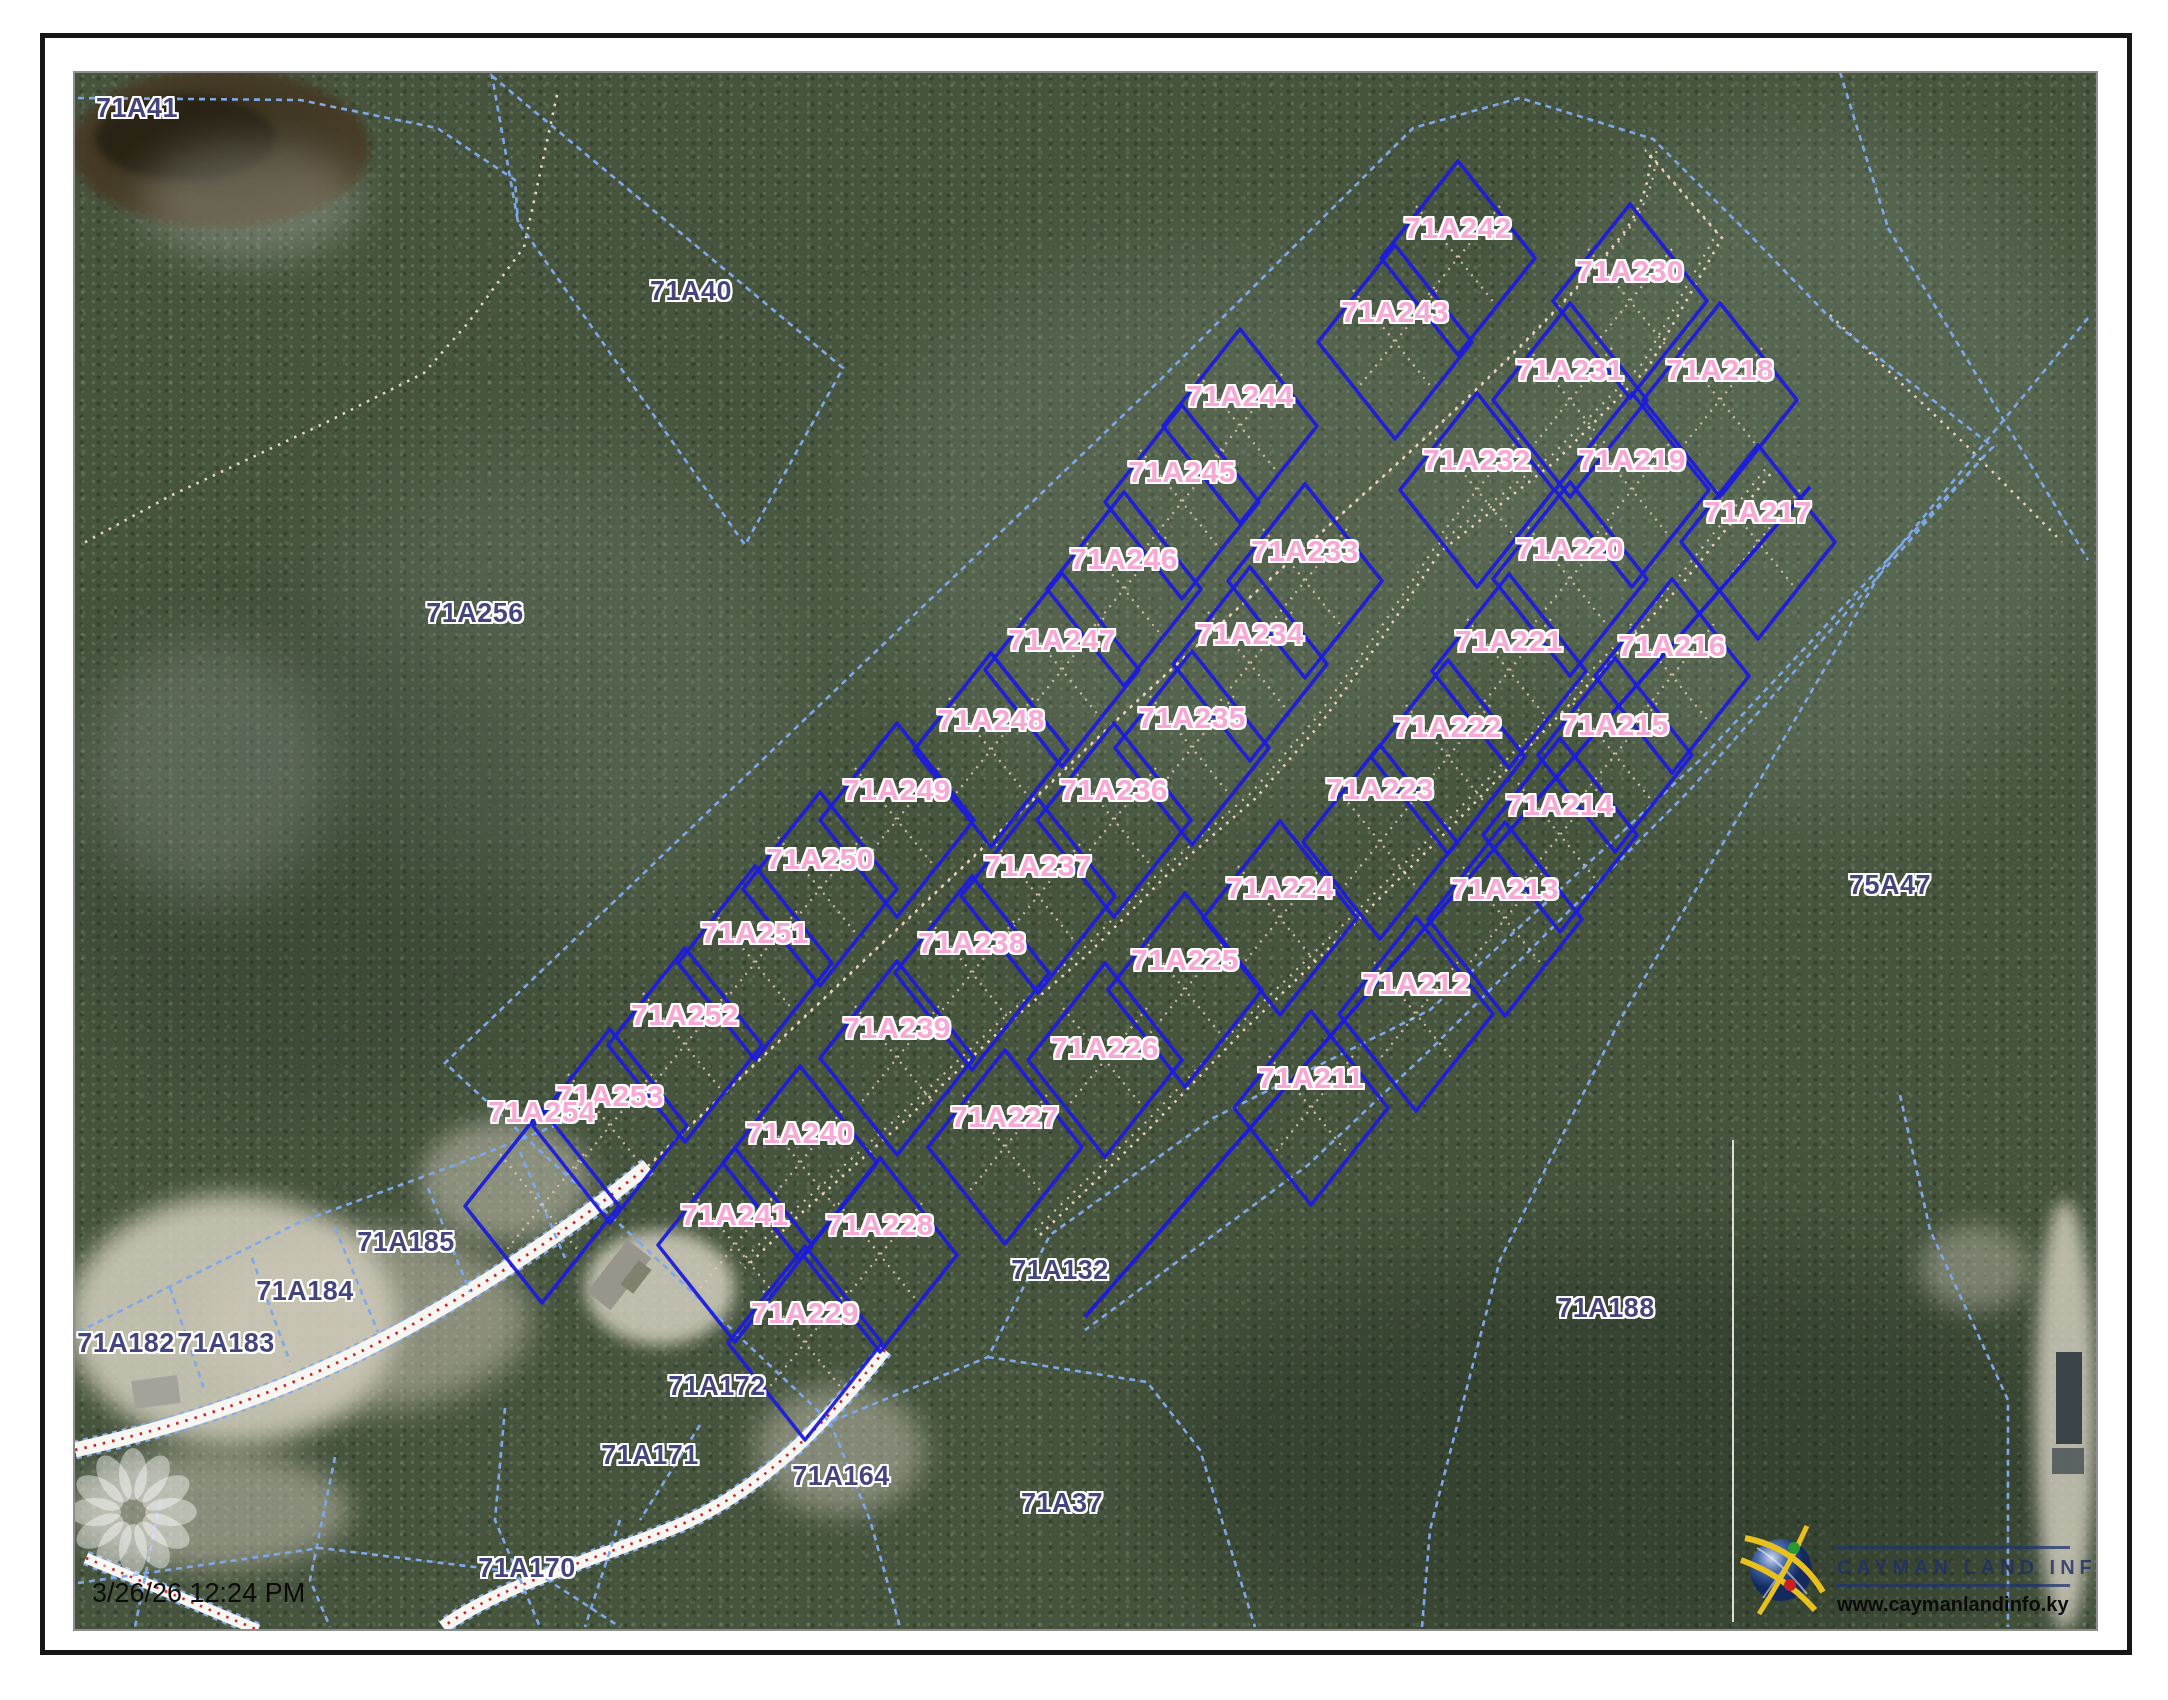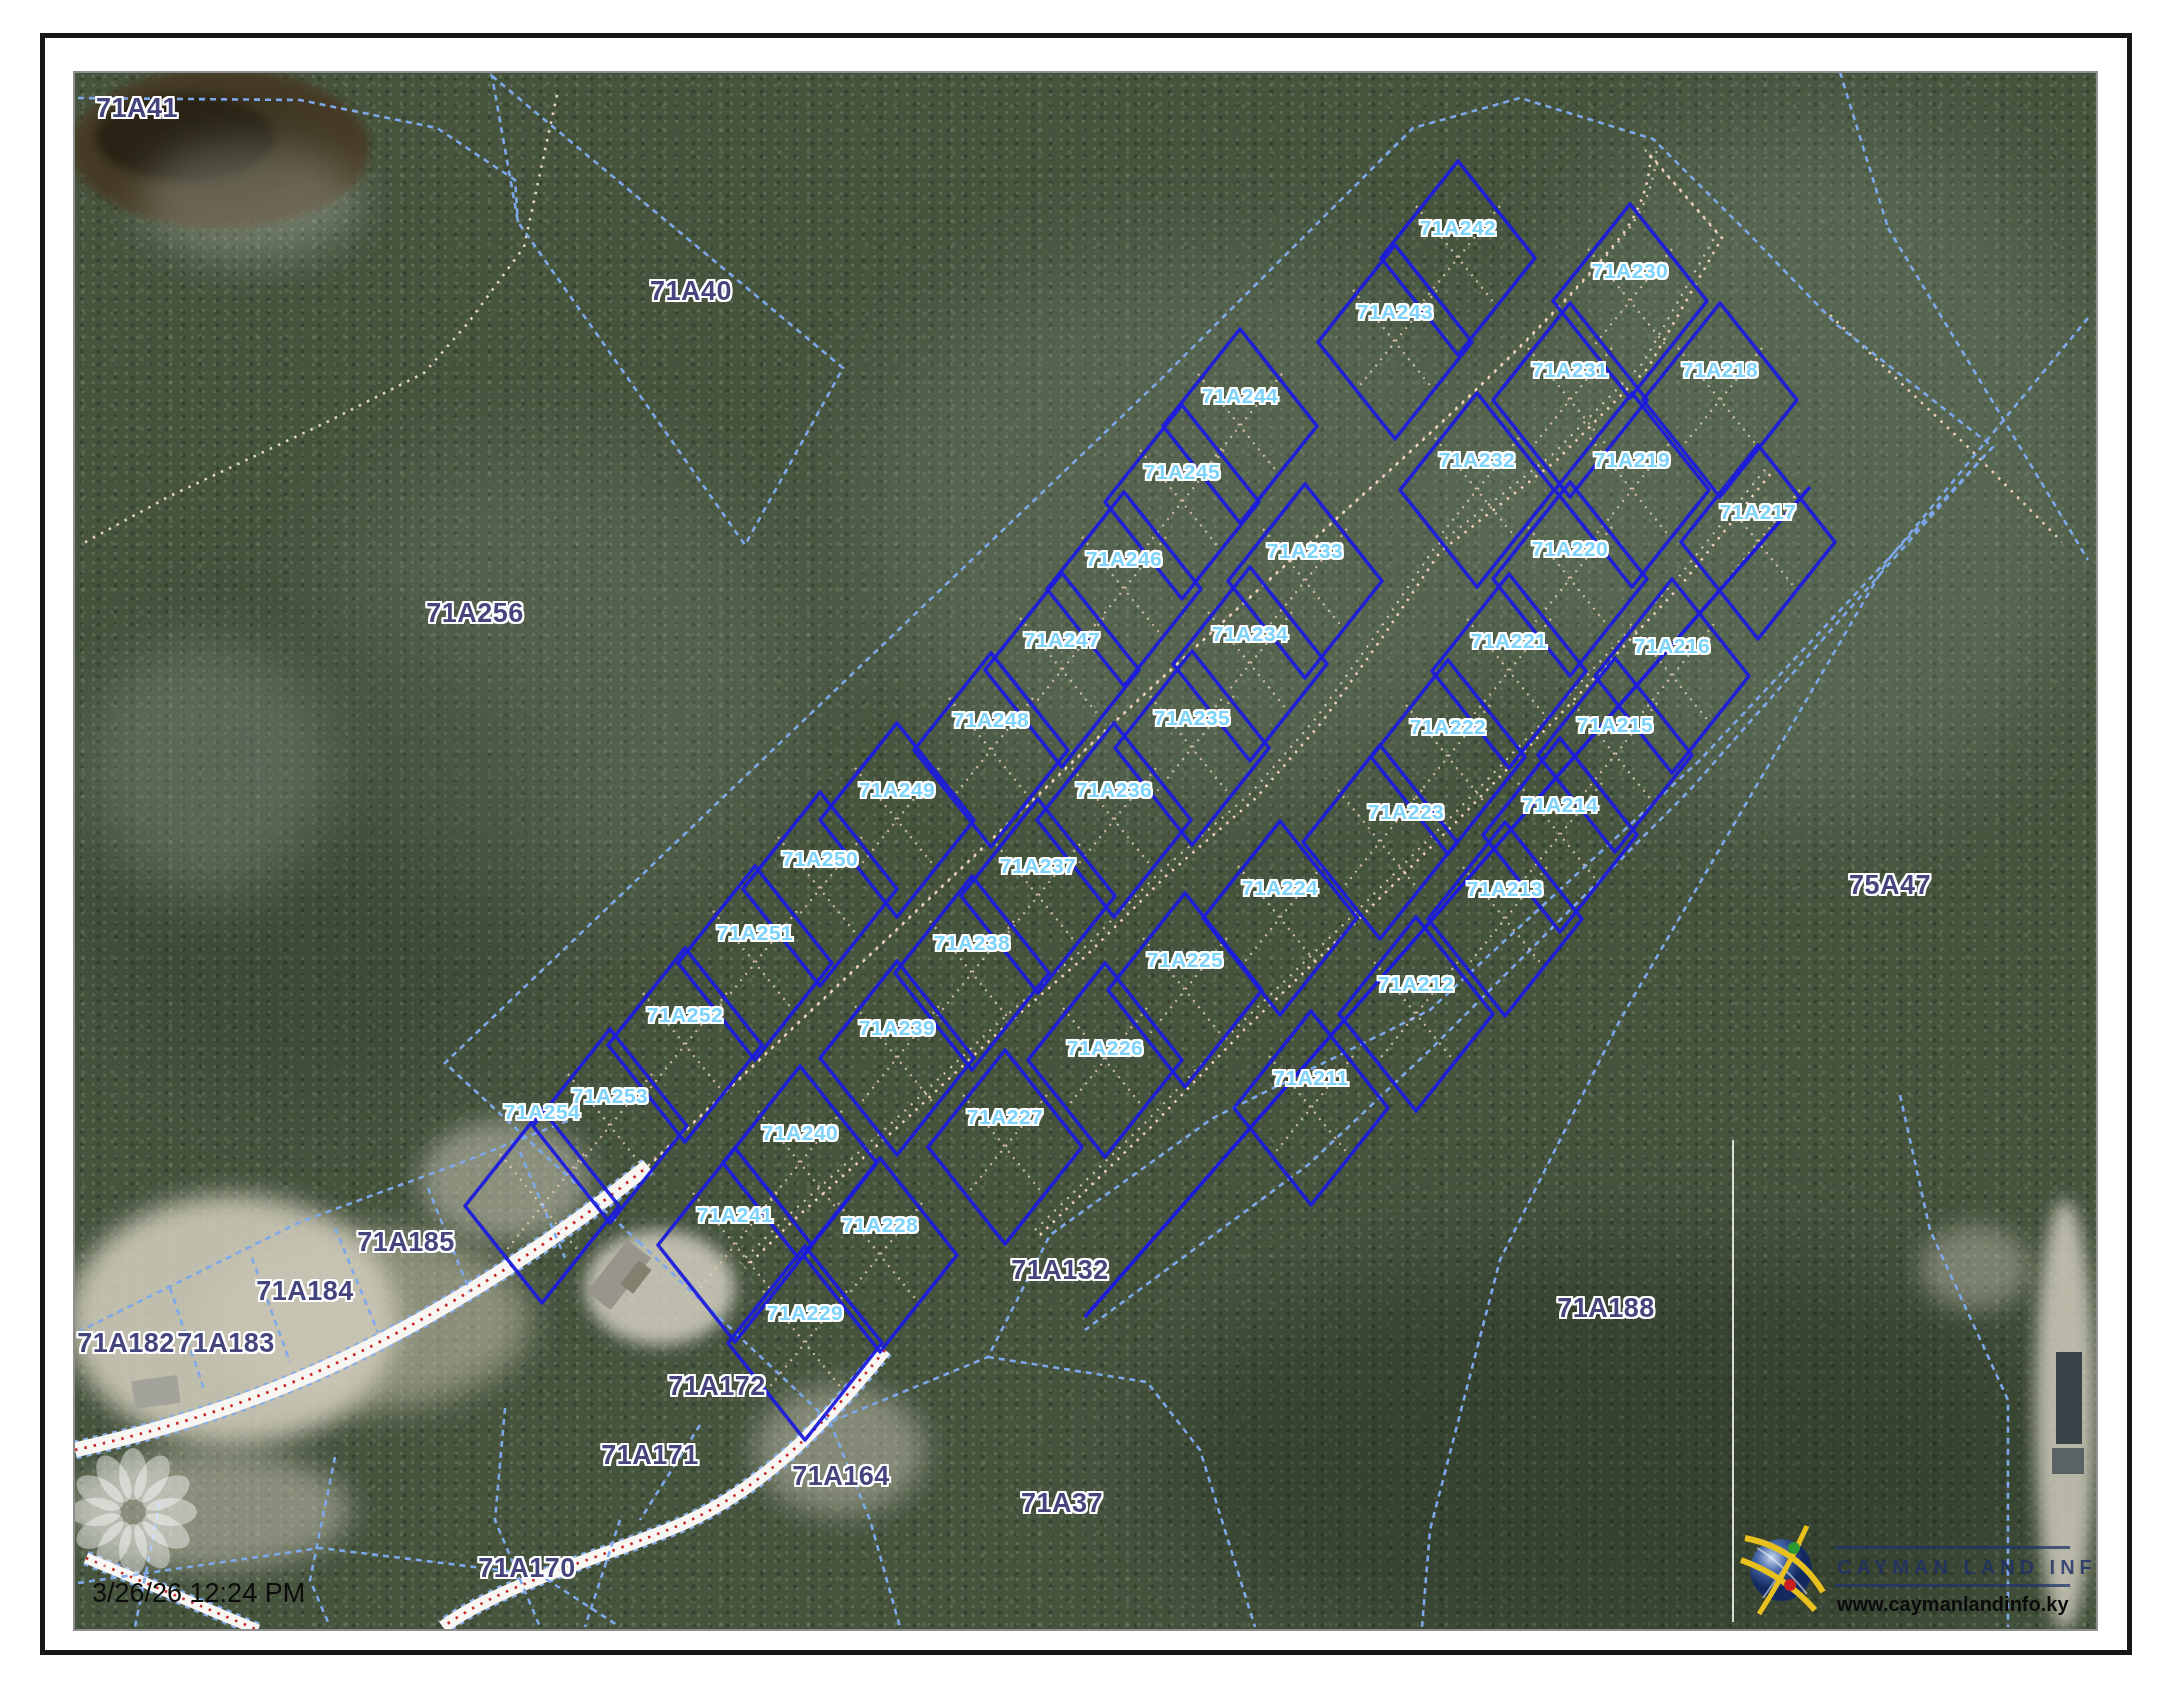--- a/index.html
+++ b/index.html
@@ -15,21 +15,21 @@
     background-image:
       radial-gradient(circle, rgba(215,225,205,.16) 1.2px, transparent 2.2px),
       radial-gradient(circle, rgba(16,26,12,.30) 1.6px, transparent 2.6px),
       radial-gradient(circle, rgba(130,150,120,.22) 1.8px, transparent 3px),
       radial-gradient(circle, rgba(72,92,62,.5) 2px, transparent 3.4px);
     background-size:11px 9px,17px 13px,29px 23px,41px 31px;
     background-position:0 0,5px 7px,11px 3px,23px 17px;}
   .blob{position:absolute;border-radius:50%;}
   svg.overlay{position:absolute;left:0;top:0;}
   .plabel{position:absolute;transform:translate(-50%,-50%);font-weight:bold;
-    font-size:21px;color:#7dd3fc;white-space:nowrap;letter-spacing:.5px;
+    font-size:30px;color:#f9a8d4;white-space:nowrap;letter-spacing:.5px;
     text-shadow:-2px -2px 0 #fff,2px -2px 0 #fff,-2px 2px 0 #fff,2px 2px 0 #fff,
       0 -2px 0 #fff,0 2px 0 #fff,-2px 0 0 #fff,2px 0 0 #fff;}
   .plabel.outer{font-size:27px;color:#45457e;}
   .watermark-text{position:absolute;left:148px;top:1360px;font-size:330px;line-height:1;
     font-weight:bold;letter-spacing:-8px;color:rgba(242,242,242,0.34);
     font-family:"DejaVu Sans", sans-serif;}
   .timestamp{position:absolute;left:92px;top:1578px;font-size:27px;color:#0c0c0c;}
   .logo{position:absolute;left:1737px;top:1518px;width:345px;height:105px;}
   .logo .rule{position:absolute;left:98px;width:235px;height:0;
     border-top:3px solid rgba(32,52,110,0.75);}
@@ -310,21 +310,21 @@
           <div class="plabel" style="left: 1038px; top: 866px;">71A237</div>
           <div class="plabel" style="left: 972px; top: 943px;">71A238</div>
           <div class="plabel" style="left: 897px; top: 1028px;">71A239</div>
           <div class="plabel" style="left: 800px; top: 1133px;">71A240</div>
           <div class="plabel" style="left: 735px; top: 1215px;">71A241</div>
           <div class="plabel" style="left: 1720px; top: 370px;">71A218</div>
           <div class="plabel" style="left: 1632px; top: 460px;">71A219</div>
           <div class="plabel" style="left: 1570px; top: 549px;">71A220</div>
           <div class="plabel" style="left: 1509px; top: 641px;">71A221</div>
           <div class="plabel" style="left: 1448px; top: 727px;">71A222</div>
-          <div class="plabel" style="left: 1380px; top: 812px; margin-left: 26px;">71A223</div>
+          <div class="plabel" style="left: 1380px; top: 789px;">71A223</div>
           <div class="plabel" style="left: 1280px; top: 888px;">71A224</div>
           <div class="plabel" style="left: 1185px; top: 960px;">71A225</div>
           <div class="plabel" style="left: 1105px; top: 1030px; margin-top: 18px;">71A226</div>
           <div class="plabel" style="left: 1005px; top: 1117px;">71A227</div>
           <div class="plabel" style="left: 880px; top: 1225px;">71A228</div>
           <div class="plabel" style="left: 805px; top: 1313px;">71A229</div>
           <div class="plabel" style="left: 1758px; top: 512px;">71A217</div>
           <div class="plabel" style="left: 1672px; top: 646px;">71A216</div>
           <div class="plabel" style="left: 1615px; top: 725px;">71A215</div>
           <div class="plabel" style="left: 1560px; top: 805px;">71A214</div>

